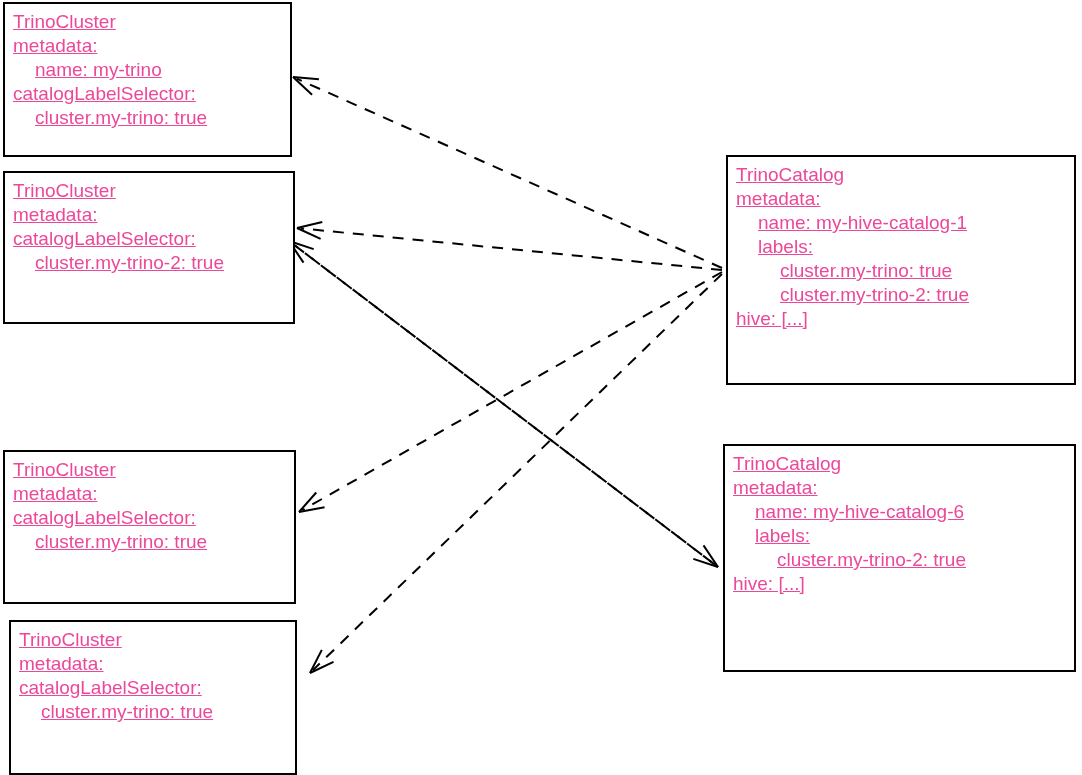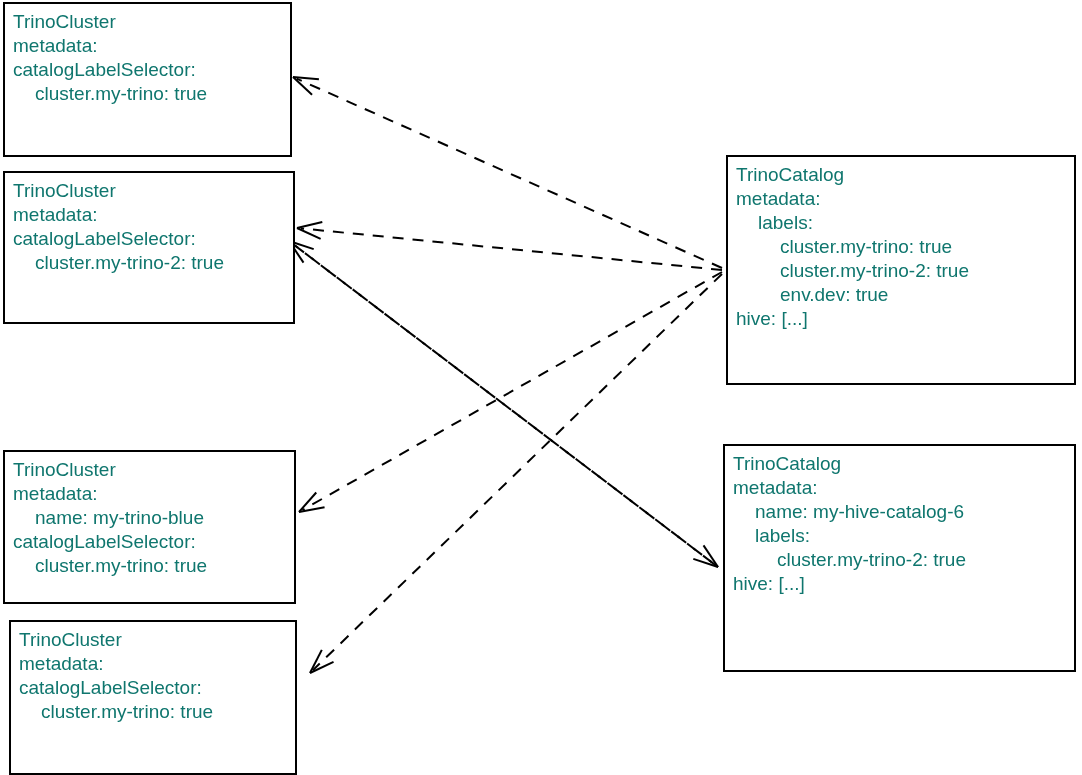--- a/index.html
+++ b/index.html
@@ -27,22 +27,23 @@
     position: absolute;
     box-sizing: border-box;
     border: 2px solid #000000;
     background: #ffffff;
     padding: 6px 0 0 8px;
   }
   .line {
     font-family: "Liberation Sans", sans-serif;
     font-size: 19px;
     line-height: 24px;
-    color: #0f766e;
+    color: #ec4899;
     white-space: pre;
+    text-decoration: underline;
   }
   .ind-0 { padding-left: 0px; }
   .ind-1 { padding-left: 22px; }
   .ind-2 { padding-left: 44px; }
 </style>
 </head>
 <body>
 
 <div id="canvas">
 
@@ -64,49 +65,49 @@
       <line x1="289" y1="241" x2="303.4866595885832" y2="262.5901990255882" stroke="#000000" stroke-width="2" fill="none"></line>
       <line x1="289" y1="241" x2="714.815208174926" y2="564.5798551632305" stroke="#000000" stroke-width="2" fill="none" stroke-dasharray="11 9"></line>
       <line x1="718" y1="567" x2="693.3183366046239" y2="558.8259256158663" stroke="#000000" stroke-width="2" fill="none"></line>
       <line x1="718" y1="567" x2="703.5133404114168" y2="545.4098009744118" stroke="#000000" stroke-width="2" fill="none"></line>
     </svg>
 
   <div id="node-layer">
       <div class="node" style="left: 3px; top: 2px; width: 289px; height: 155px; border-color: rgb(0, 0, 0);">
         <div class="line ind-0">TrinoCluster</div>
         <div class="line ind-0">metadata:</div>
+        <div class="line ind-1">name: my-trino</div>
         <div class="line ind-0">catalogLabelSelector:</div>
         <div class="line ind-1">cluster.my-trino: true</div>
       </div>
       <div class="node" style="left: 3px; top: 171px; width: 292px; height: 153px; border-color: rgb(0, 0, 0);">
         <div class="line ind-0">TrinoCluster</div>
         <div class="line ind-0">metadata:</div>
         <div class="line ind-0">catalogLabelSelector:</div>
         <div class="line ind-1">cluster.my-trino-2: true</div>
       </div>
       <div class="node" style="left: 3px; top: 450px; width: 293px; height: 154px; border-color: rgb(0, 0, 0);">
         <div class="line ind-0">TrinoCluster</div>
         <div class="line ind-0">metadata:</div>
-        <div class="line ind-1">name: my-trino-blue</div>
         <div class="line ind-0">catalogLabelSelector:</div>
         <div class="line ind-1">cluster.my-trino: true</div>
       </div>
       <div class="node" style="left: 9px; top: 620px; width: 288px; height: 155px; border-color: rgb(0, 0, 0);">
         <div class="line ind-0">TrinoCluster</div>
         <div class="line ind-0">metadata:</div>
         <div class="line ind-0">catalogLabelSelector:</div>
         <div class="line ind-1">cluster.my-trino: true</div>
       </div>
       <div class="node" style="left: 726px; top: 155px; width: 350px; height: 230px; border-color: rgb(0, 0, 0);">
         <div class="line ind-0">TrinoCatalog</div>
         <div class="line ind-0">metadata:</div>
+        <div class="line ind-1">name: my-hive-catalog-1</div>
         <div class="line ind-1">labels:</div>
         <div class="line ind-2">cluster.my-trino: true</div>
         <div class="line ind-2">cluster.my-trino-2: true</div>
-        <div class="line ind-2">env.dev: true</div>
         <div class="line ind-0">hive: [...]</div>
       </div>
       <div class="node" style="left: 723px; top: 444px; width: 353px; height: 228px; border-color: rgb(0, 0, 0);">
         <div class="line ind-0">TrinoCatalog</div>
         <div class="line ind-0">metadata:</div>
         <div class="line ind-1">name: my-hive-catalog-6</div>
         <div class="line ind-1">labels:</div>
         <div class="line ind-2">cluster.my-trino-2: true</div>
         <div class="line ind-0">hive: [...]</div>
       </div>

